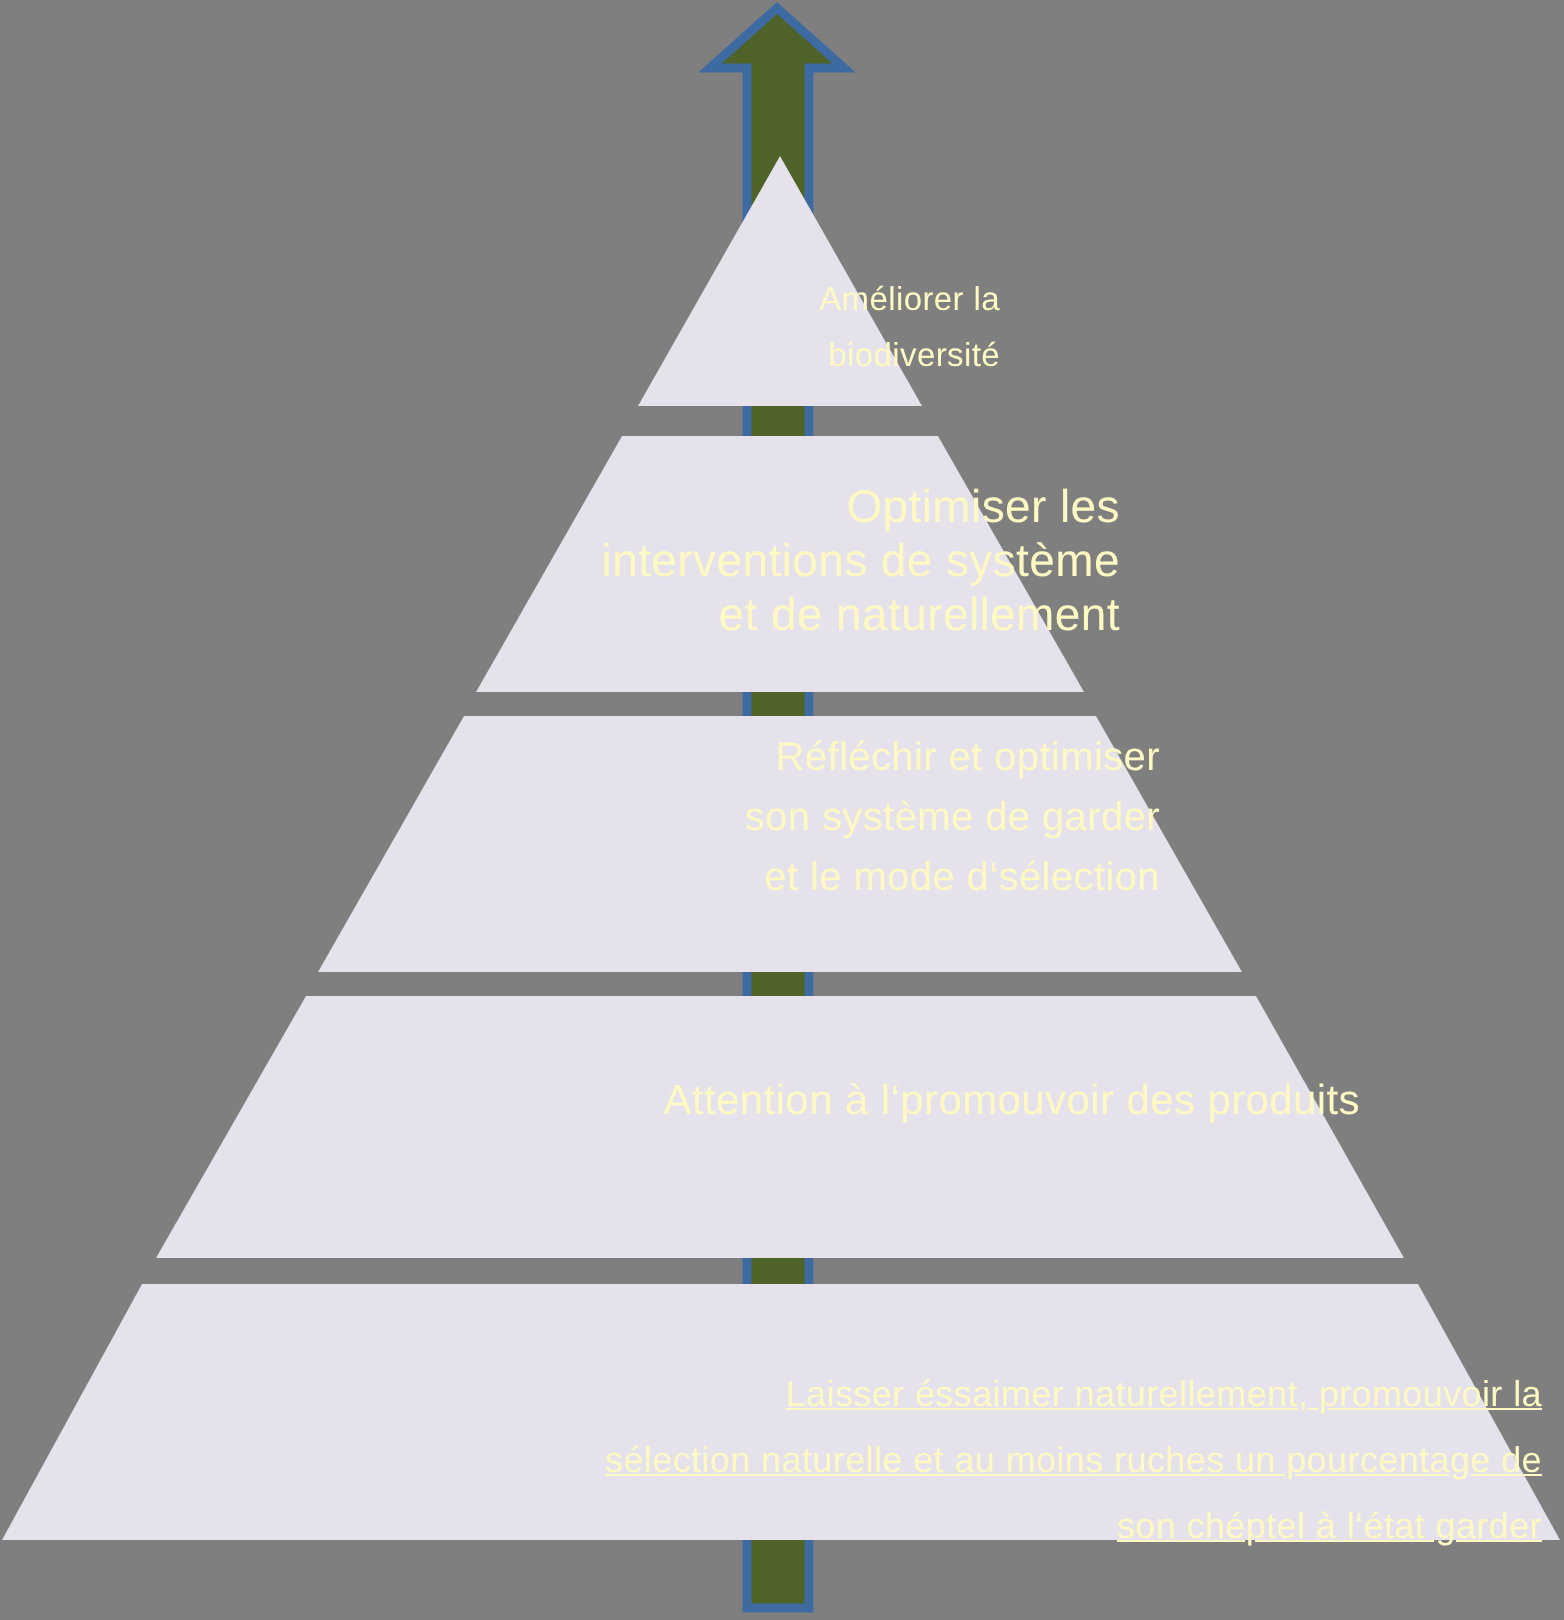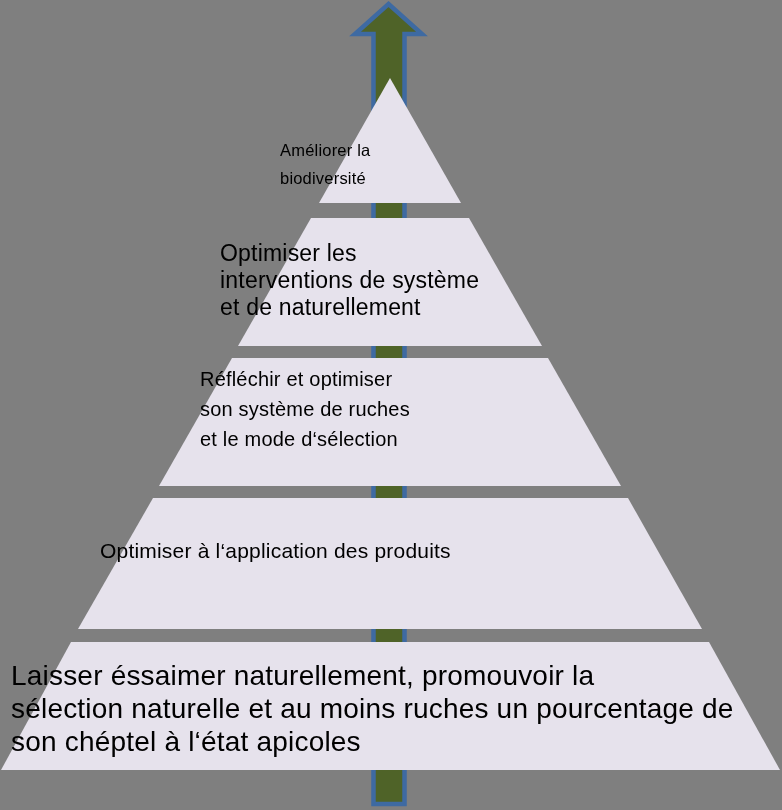--- a/index.html
+++ b/index.html
@@ -18,31 +18,31 @@
   .canvas svg {
     position: absolute;
     top: 0;
     left: 0;
   }
   .level-label {
     position: absolute;
     display: flex;
     flex-direction: column;
     justify-content: center;
-    align-items: flex-start;
+    align-items: flex-end;
     text-align: center;
-    color: #000000;
+    color: #fef9c3;
     letter-spacing: 0.2px;
   }
   .level-label .line { white-space: nowrap; }
   .label-1 { top: 136px; left: 280px; width: 220px; font-size: 16.5px; line-height: 28px; }
   .label-2 { top: 240px; left: 220px; width: 340px; font-size: 23px; line-height: 27px; }
   .label-3 { top: 364px; left: 200px; width: 380px; font-size: 20px;   line-height: 30px; }
   .label-4 { top: 535px; left: 100px; width: 580px; font-size: 21px;   line-height: 31px; }
-  .label-5 { top: 659px; left: 11px;  width: 760px; font-size: 28px;   line-height: 33px; }
+  .label-5 { top: 681px; left: 11px;  width: 760px; font-size: 18px;   line-height: 33px; text-decoration: underline; }
 </style>
 </head>
 <body>
 
 <div class="canvas">
 
   <svg width="782" height="810" viewBox="0 0 782 810">
 
     <rect x="0" y="0" width="782" height="810" fill="#7f7f7f"></rect>
 
@@ -65,27 +65,27 @@
   </div>
 
   <div class="level-label label-2">
     <div class="line">Optimiser les</div>
     <div class="line">interventions de système</div>
     <div class="line">et de naturellement</div>
   </div>
 
   <div class="level-label label-3">
     <div class="line">Réfléchir et optimiser</div>
-    <div class="line">son système de ruches</div>
+    <div class="line">son système de garder</div>
     <div class="line">et le mode d‘sélection</div>
   </div>
 
   <div class="level-label label-4">
-    <div class="line">Optimiser à l‘application des produits</div>
+    <div class="line">Attention à l‘promouvoir des produits</div>
   </div>
 
   <div class="level-label label-5">
     <div class="line">Laisser éssaimer naturellement, promouvoir la</div>
     <div class="line">sélection naturelle et au moins ruches un pourcentage de</div>
-    <div class="line">son chéptel à l‘état apicoles</div>
+    <div class="line">son chéptel à l‘état garder</div>
   </div>
 
 </div>
 
 </body></html>

